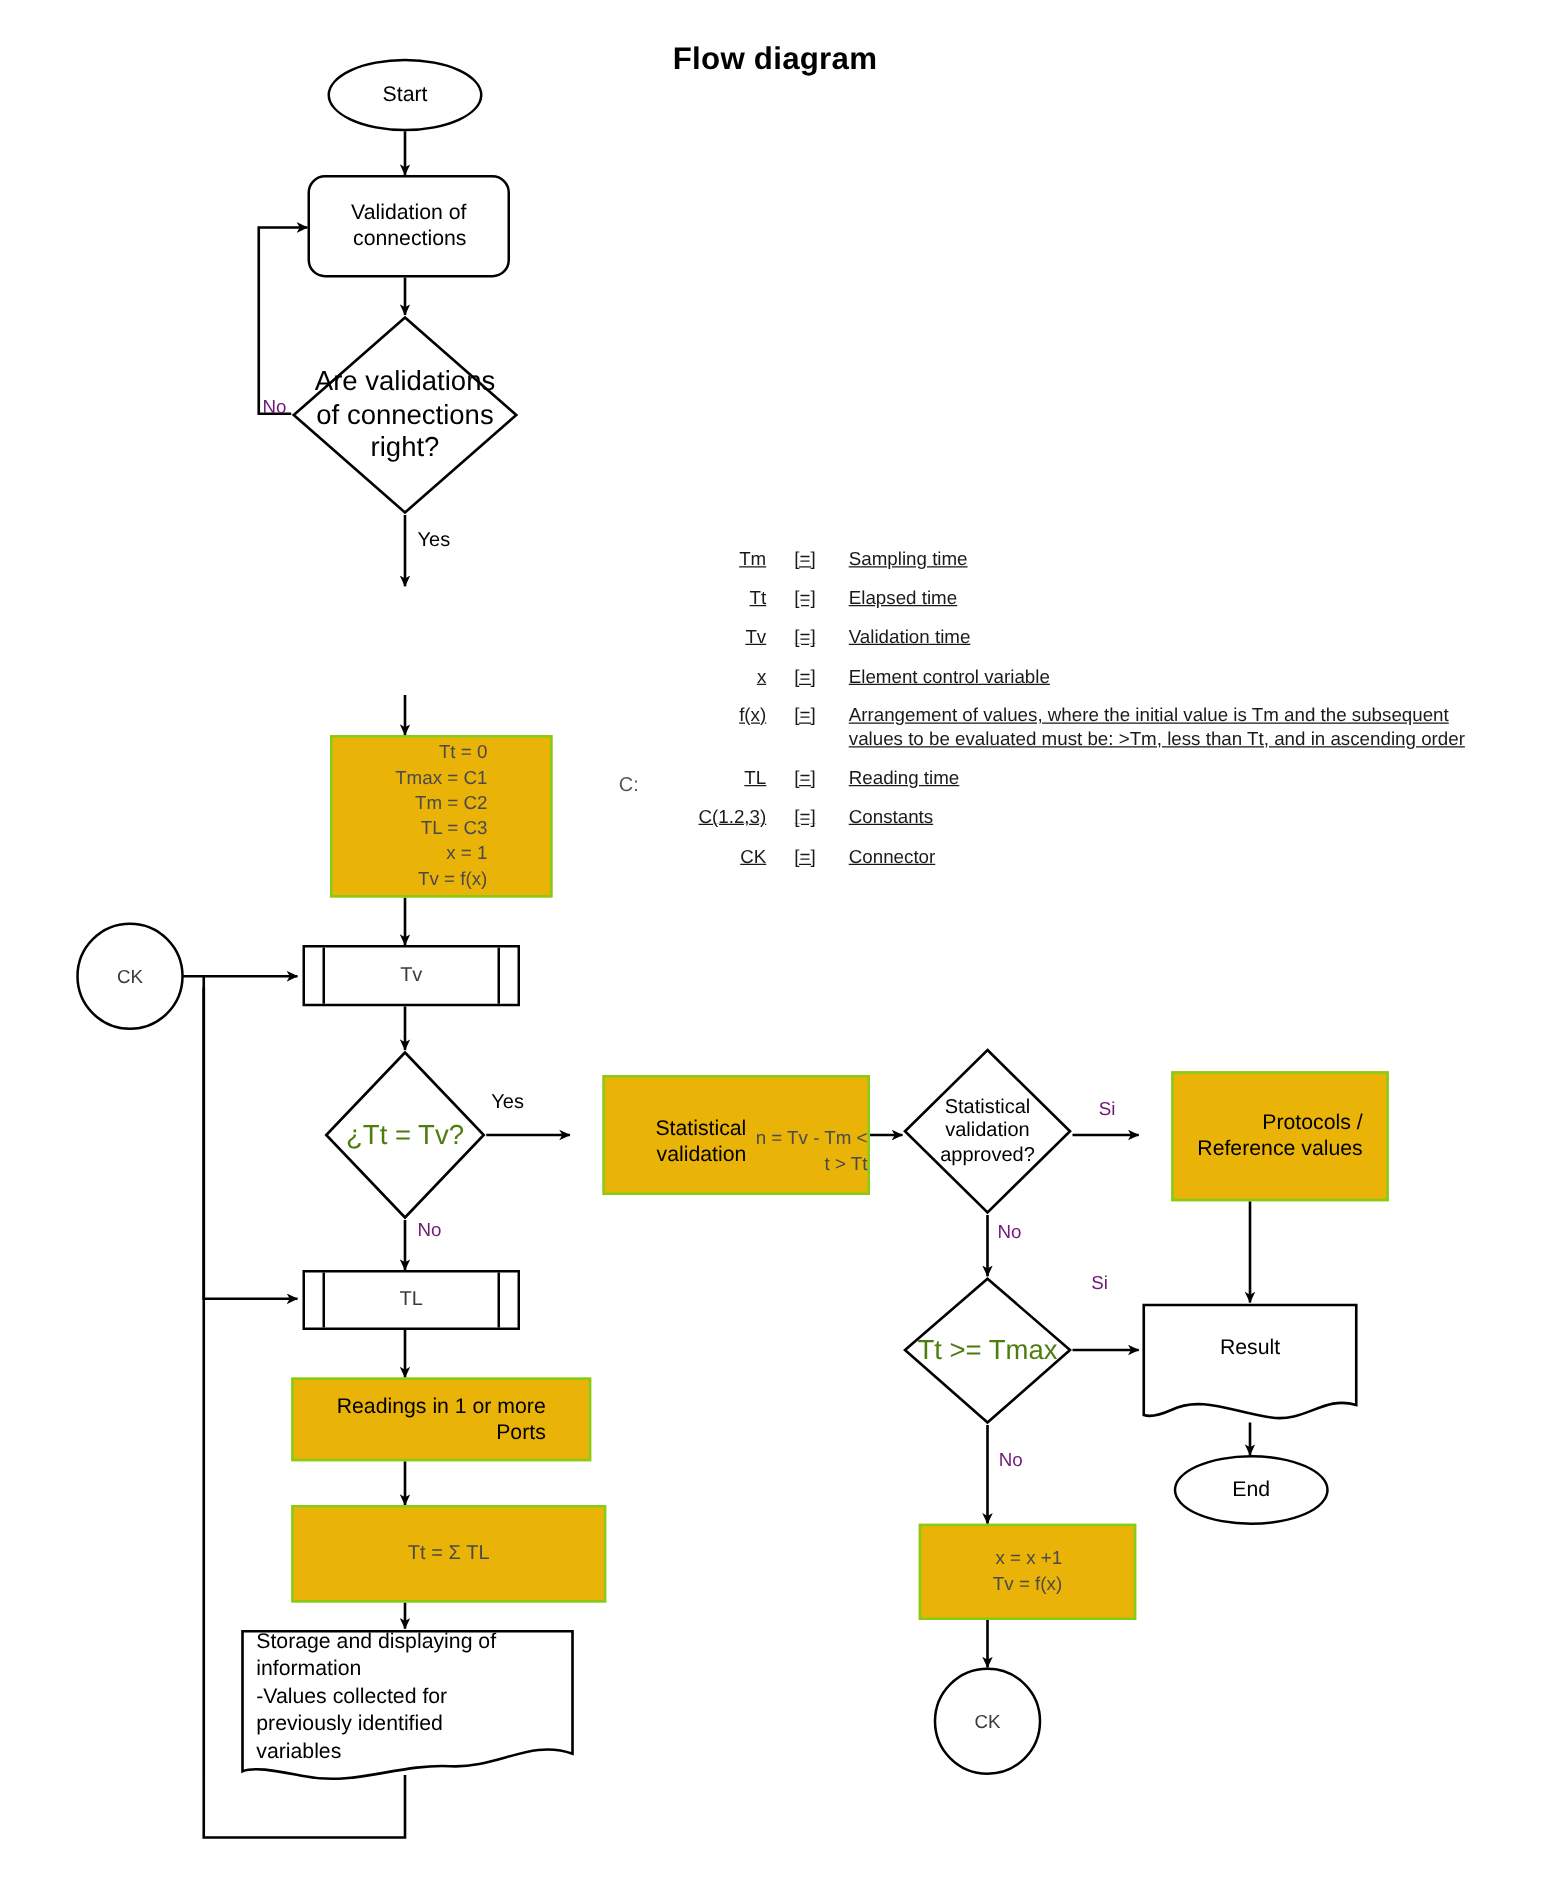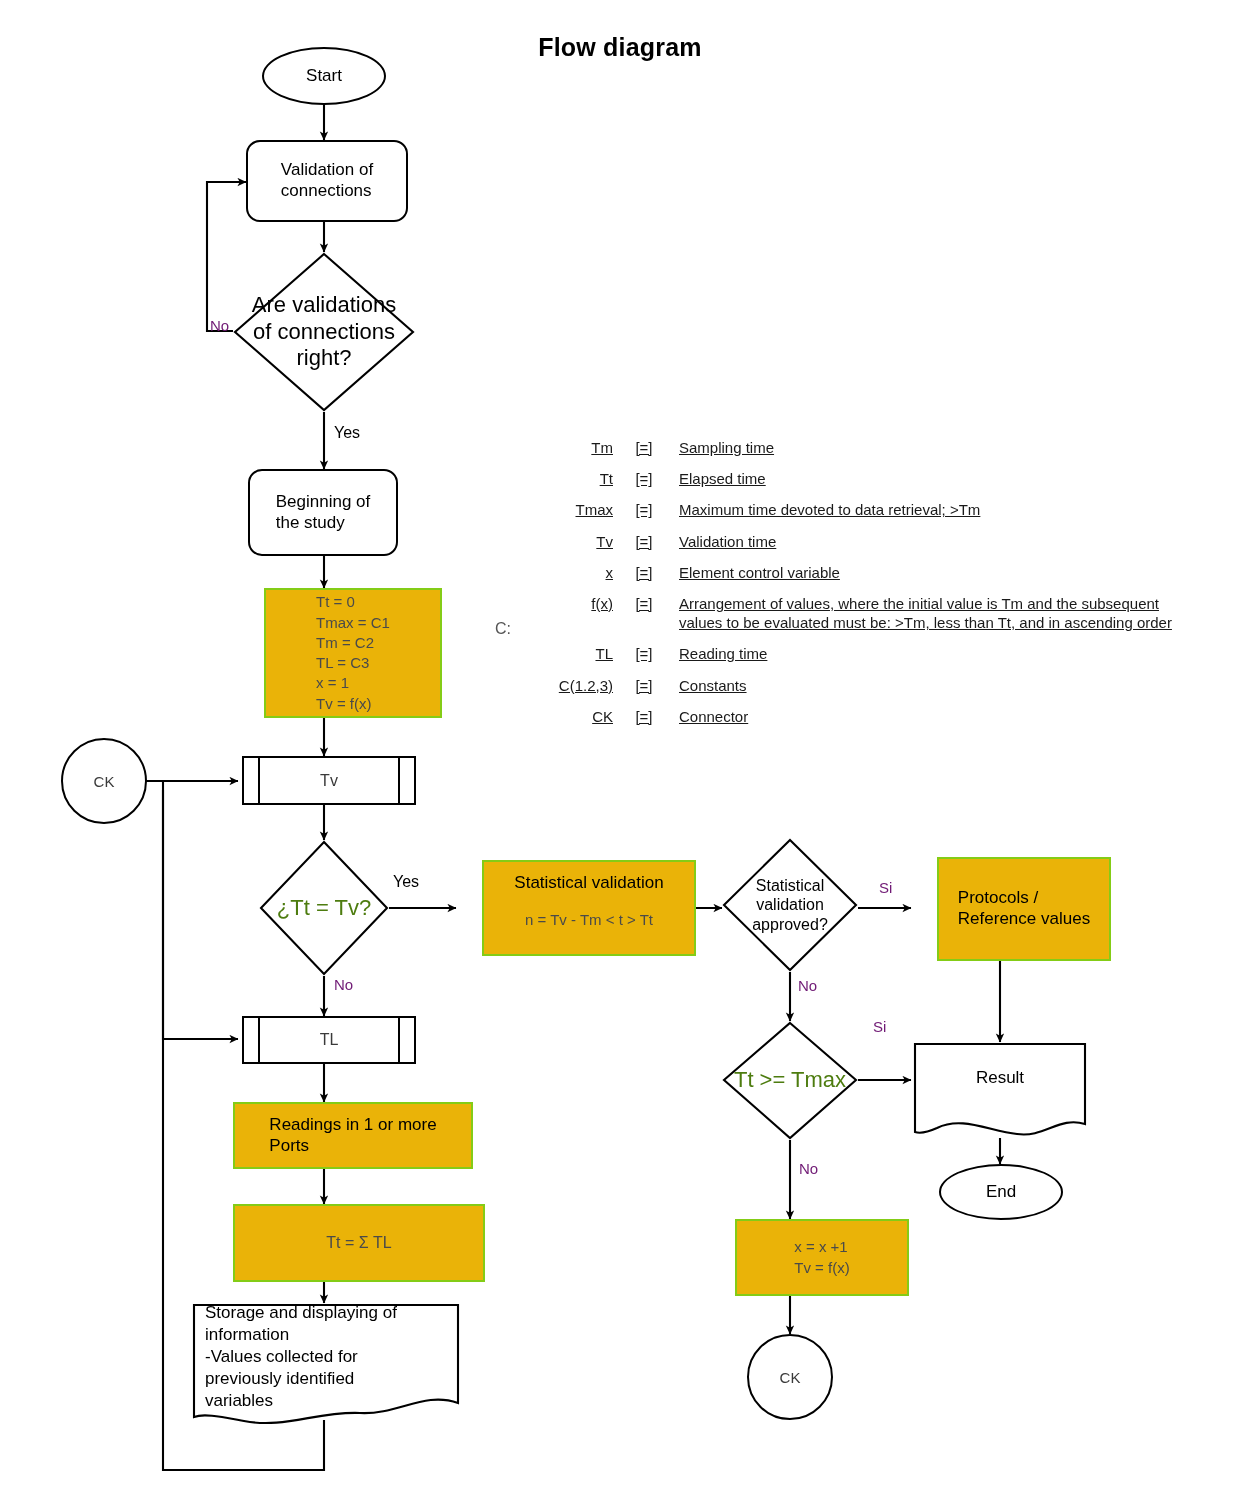--- a/index.html
+++ b/index.html
@@ -28,21 +28,21 @@
     font-weight: bold;
     letter-spacing: 0.2px;
   }
   
   .node {
     position: absolute;
     box-sizing: border-box;
     display: flex;
     align-items: center;
     justify-content: center;
-    text-align: left;
+    text-align: right;
     font-size: 17px;
     line-height: 1.22;
     color: #000;
   }
   .node.rect {
     border: 2px solid #84cc16;
     background: #eab308;
     margin-left: 24px;
   }
   .node.rounded {
@@ -295,24 +295,20 @@
     <svg width="182" height="160" viewBox="0 0 182 160" xmlns="http://www.w3.org/2000/svg">
       <polygon points="91,2 180,80 91,158 2,80" fill="#fff" stroke="#000" stroke-width="2.1"></polygon>
     </svg>
     <div class="dlabel">Are validations
 of connections
 right?</div>
   </div>
   <div class="elabel dim" style="left:210px; top:317px;">No</div>
   <div class="elabel" style="left:334px; top:424px;">Yes</div>
 
-  <div class="node rounded" style="left:248px; top:469px; width:150px; height:87px;">
-    <span class="txt">Beginning of
-the study</span>
-  </div>
 
   <div class="node rect" style="left:240px; top:588px; width:178px; height:130px;">
     <span class="txt faint">Tt = 0
 Tmax = C1
 Tm = C2
 TL = C3
 x = 1
 Tv = f(x)</span>
   </div>
 
@@ -328,21 +324,21 @@
 
   <div class="diamond" style="left:259px; top:840px; width:130px; height:136px;">
     <svg width="130" height="136" viewBox="0 0 130 136" xmlns="http://www.w3.org/2000/svg">
       <polygon points="65,2 128,68 65,134 2,68" fill="#fff" stroke="#000" stroke-width="2.1"></polygon>
     </svg>
     <div class="dlabel faint">¿Tt = Tv?</div>
   </div>
   <div class="elabel" style="left:393px; top:873px;">Yes</div>
   <div class="elabel dim" style="left:334px; top:976px;">No</div>
 
-  <div class="node rect" style="left:458px; top:860px; width:214px; height:96px; flex-direction:column; justify-content:flex-start; padding-top:11px;">
+  <div class="node rect" style="left:458px; top:860px; width:214px; height:96px; flex-direction:row; justify-content:flex-start; padding-top:11px;">
     <span>Statistical validation</span>
     <span class="faint" style="margin-top:16px;">n = Tv - Tm &lt; t &gt; Tt</span>
   </div>
 
   <div class="diamond" style="left:722px; top:838px; width:136px; height:134px;">
     <svg width="136" height="134" viewBox="0 0 136 134" xmlns="http://www.w3.org/2000/svg">
       <polygon points="68,2 134,67 68,132 2,67" fill="#fff" stroke="#000" stroke-width="2.1"></polygon>
     </svg>
     <div class="dlabel" style="font-size:16px;">Statistical
 validation
@@ -419,25 +415,20 @@
           <td class="sym">Tm</td>
           <td class="eq">[=]</td>
           <td class="desc">Sampling time</td>
         </tr>
         <tr>
           <td class="sym">Tt</td>
           <td class="eq">[=]</td>
           <td class="desc">Elapsed time</td>
         </tr>
         <tr>
-          <td class="sym">Tmax</td>
-          <td class="eq">[=]</td>
-          <td class="desc">Maximum time devoted to data retrieval; &gt;Tm</td>
-        </tr>
-        <tr>
           <td class="sym">Tv</td>
           <td class="eq">[=]</td>
           <td class="desc">Validation time</td>
         </tr>
         <tr>
           <td class="sym">x</td>
           <td class="eq">[=]</td>
           <td class="desc">Element control variable</td>
         </tr>
         <tr>

